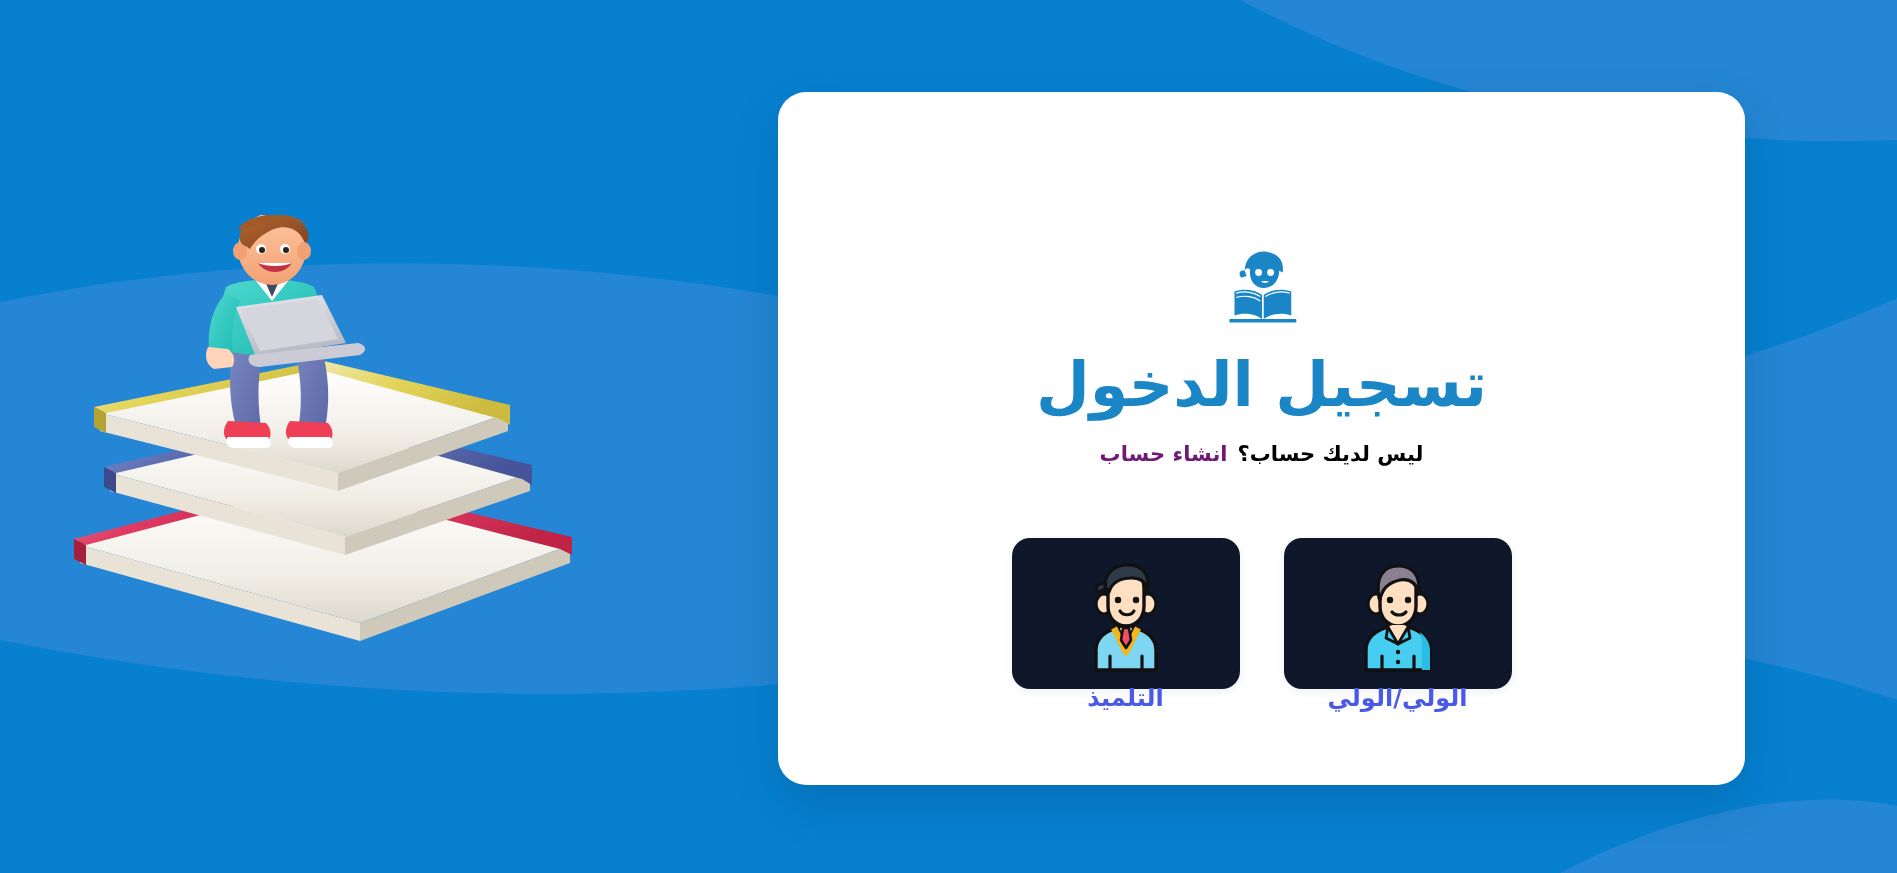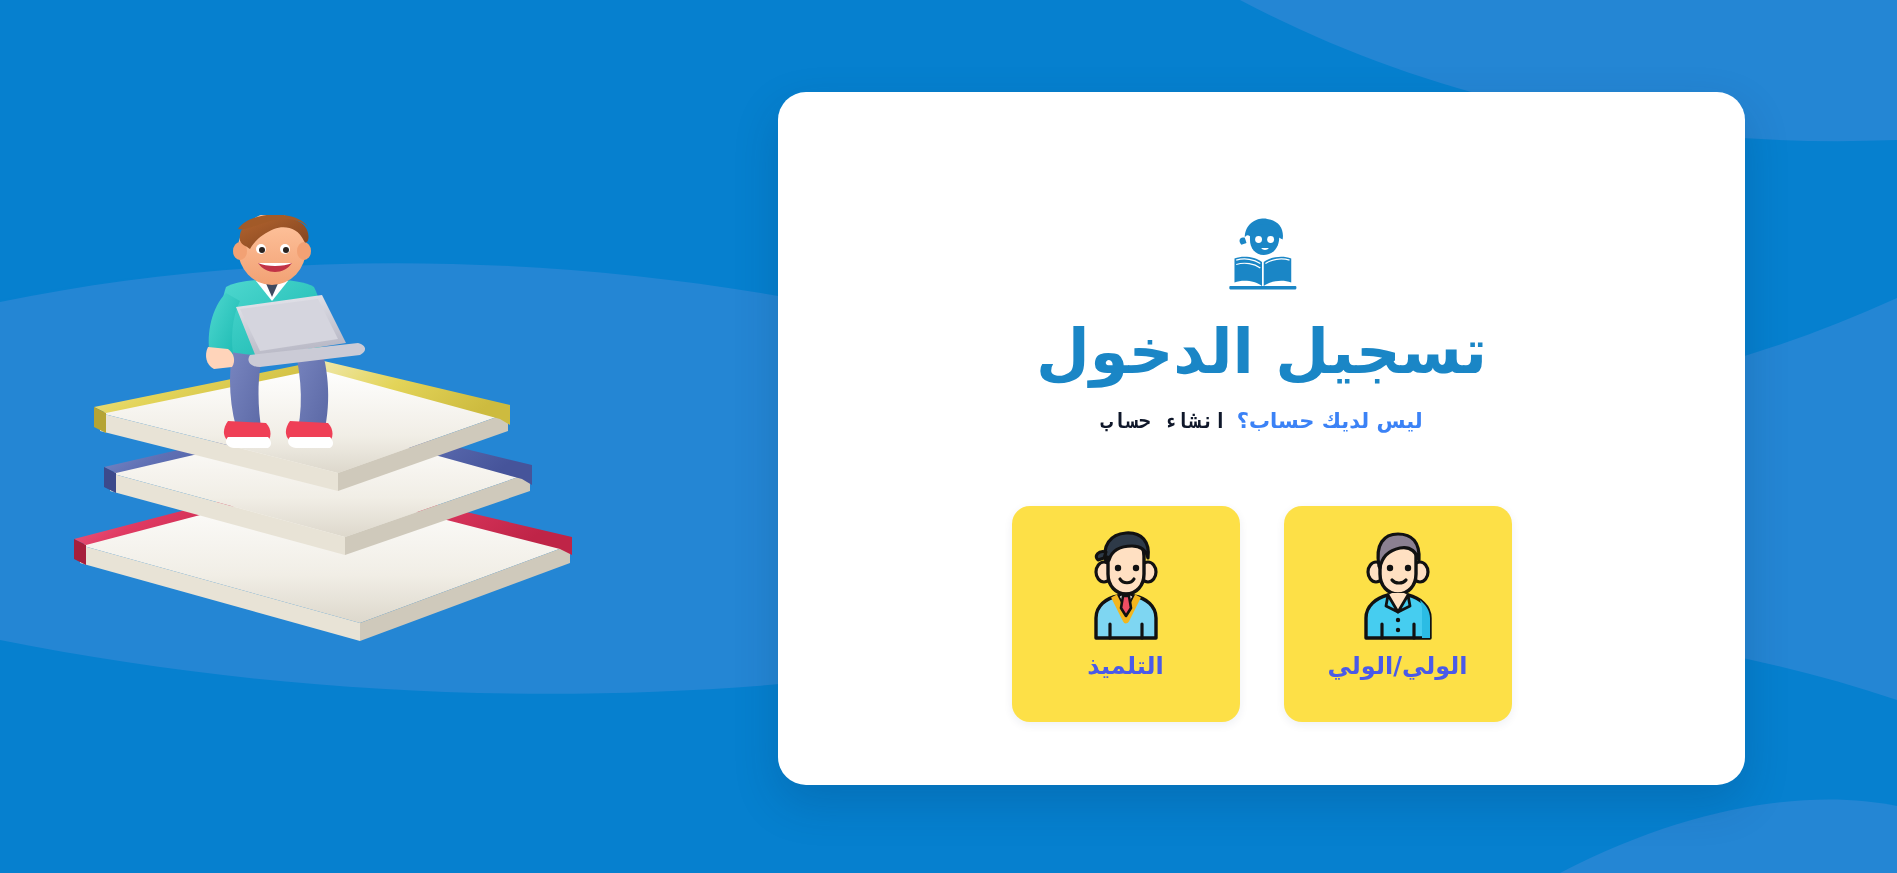--- a/index.html
+++ b/index.html
@@ -82,39 +82,38 @@
   .signup-line {
     margin-top: 22px;
     font-size: 21px;
     font-weight: 700;
     direction: rtl;
     white-space: nowrap;
     display: flex;
     gap: 10px;
     align-items: baseline;
   }
-  .signup-question { color: #3b82f6; }
+  .signup-question { color: #000000; }
   .signup-link {
-    color: #0f172a;
+    color: #701a75;
     text-decoration: none;
     cursor: pointer;
-    font-family: Liberation Mono, monospace;
   }
 
   .role-row {
     margin-top: 72px;
     display: flex;
     flex-direction: row-reverse;
     gap: 44px;
   }
 
   .role-card {
     width: 228px;
-    height: 216px;
-    background: #fde047;
+    height: 151px;
+    background: #0f172a;
     border-radius: 18px;
     display: flex;
     flex-direction: column;
     align-items: center;
     justify-content: flex-start;
     padding-top: 20px;
     cursor: pointer;
     box-shadow: 0 3px 10px rgba(0, 40, 80, 0.07);
   }
 

